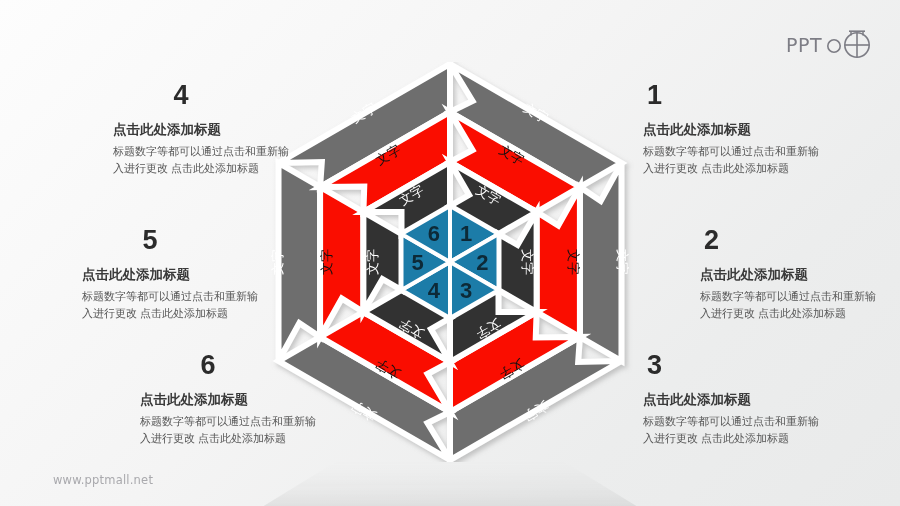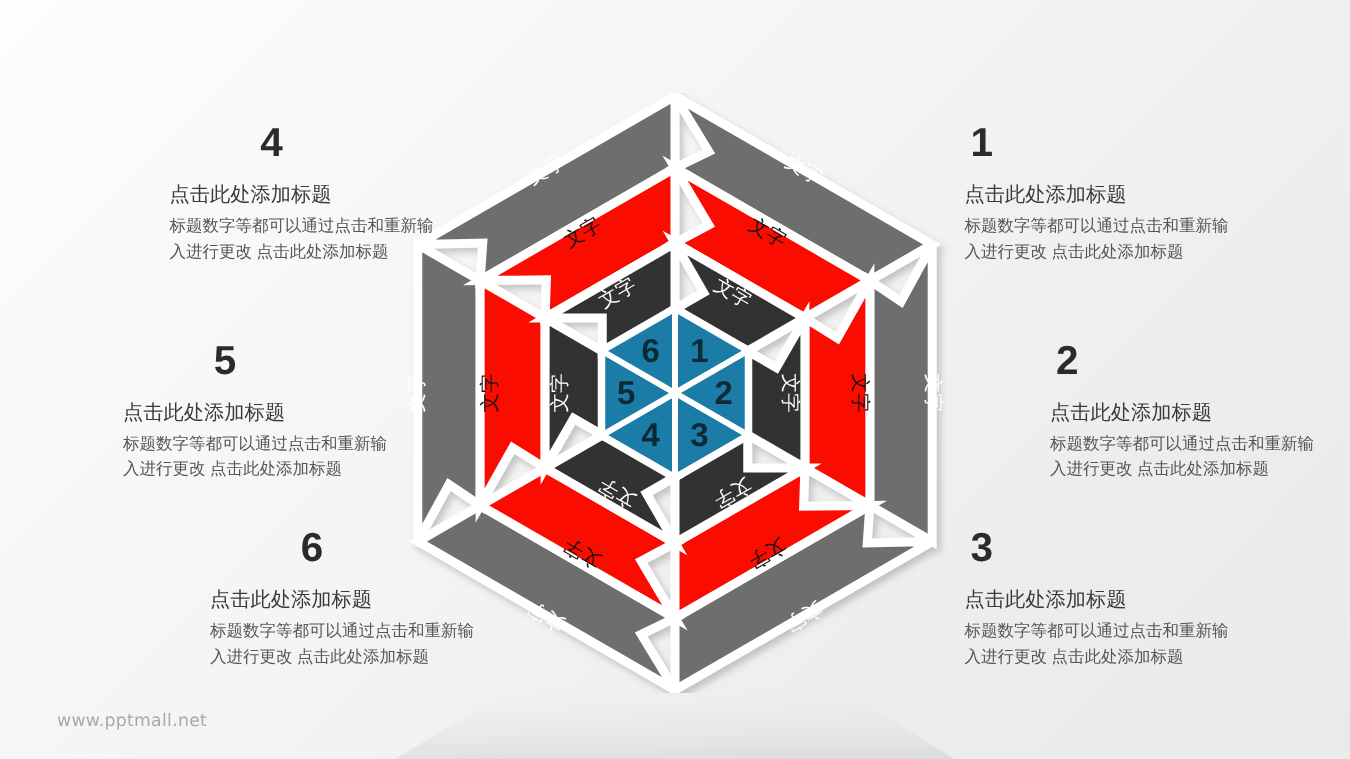--- a/index.html
+++ b/index.html
@@ -14,21 +14,21 @@
   
   .logo{position:absolute;right:24px;top:26px;display:flex;align-items:center;gap:4px;}
   .logo-text{font-size:19px;letter-spacing:.5px;color:#7d7d85;font-family:"DejaVu Sans",sans-serif;}
 
   
   .block{position:absolute;width:180px;}
   .block .num{
     font-size:27px;font-weight:bold;color:#2b2b2b;line-height:1;margin-bottom:12px;
     font-family:"Liberation Sans",sans-serif;
   }
-  .block .ttl{font-size:13.5px;color:#3a3a3a;line-height:1.35;margin-bottom:4px;}
+  .block .ttl{font-size:13.5px;color:#3a3a3a;line-height:1.35;margin-bottom:4px;font-weight:bold;}
   .block .body{font-size:11px;color:#565656;line-height:1.55;}
   .block.right .num{text-align:left;}
   .block.left .num{text-align:center;}
 
   
   #b1{left:643px;top:82px;}
   #b2{left:700px;top:227px;}
   #b3{left:643px;top:352px;}
   
   #b4{left:113px;top:82px;}
@@ -60,28 +60,42 @@
     background:linear-gradient(to bottom,rgba(150,150,150,.34),rgba(150,150,150,0));
     transform:scaleY(-1);
     -webkit-mask-image:linear-gradient(to top,transparent 0%,#000 100%);
     mask-image:linear-gradient(to top,transparent 0%,#000 100%);
     filter:blur(.4px);
     clip-path:polygon(10% 0%,90% 0%,72% 100%,28% 100%);
     opacity:.55;
   }
 
   
-  #wm{position:absolute;left:38px;bottom:19px;font-size:11.5px;color:#a9a9ad;
+  #wm{position:absolute;left:53px;bottom:19px;font-size:11.5px;color:#a9a9ad;
       font-family:"DejaVu Sans",sans-serif;letter-spacing:.2px;}
 </style>
 </head>
 <body>
 
 <div id="stage">
 
+  <div class="logo">
+    <span class="logo-text">PPT</span>
+    <span>
+      <svg width="50" height="34" viewBox="0 0 50 34">
+        <circle cx="8" cy="20" r="6.2" fill="none" stroke="#7d7d85" stroke-width="1.6"></circle>
+        <circle cx="31" cy="19" r="12.2" fill="none" stroke="#7d7d85" stroke-width="1.6"></circle>
+        <line x1="31" y1="6.8" x2="31" y2="31.2" stroke="#7d7d85" stroke-width="1.6"></line>
+        <line x1="18.8" y1="19" x2="43.2" y2="19" stroke="#7d7d85" stroke-width="1.6"></line>
+        <line x1="23" y1="5.2" x2="39" y2="5.2" stroke="#7d7d85" stroke-width="1.6"></line>
+        <line x1="25" y1="5.2" x2="25" y2="9.5" stroke="#7d7d85" stroke-width="1.5"></line>
+        <line x1="37" y1="5.2" x2="37" y2="9.5" stroke="#7d7d85" stroke-width="1.5"></line>
+      </svg>
+    </span>
+  </div>
 
   <div id="diagram">
     <svg width="470" height="400" viewBox="0 0 470 400">
       <defs>
         <filter id="softsh" x="-20%" y="-20%" width="150%" height="150%">
           <feDropShadow dx="2.5" dy="3" stdDeviation="2.6" flood-color="#8a8a8a" flood-opacity="0.45"></feDropShadow>
         </filter>
       </defs>
       <g id="rings-root" transform="translate(235,200)" filter="url(#softsh)">
           <g>

